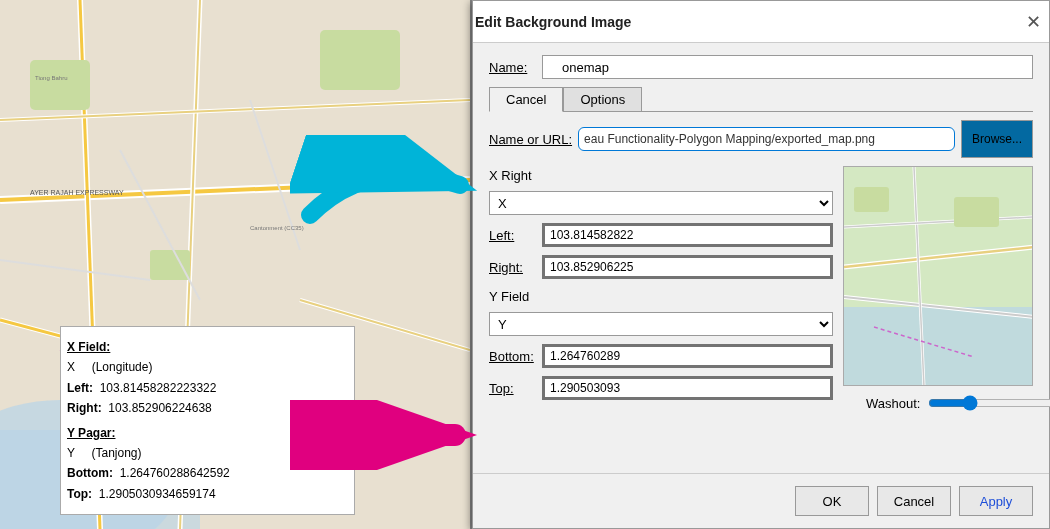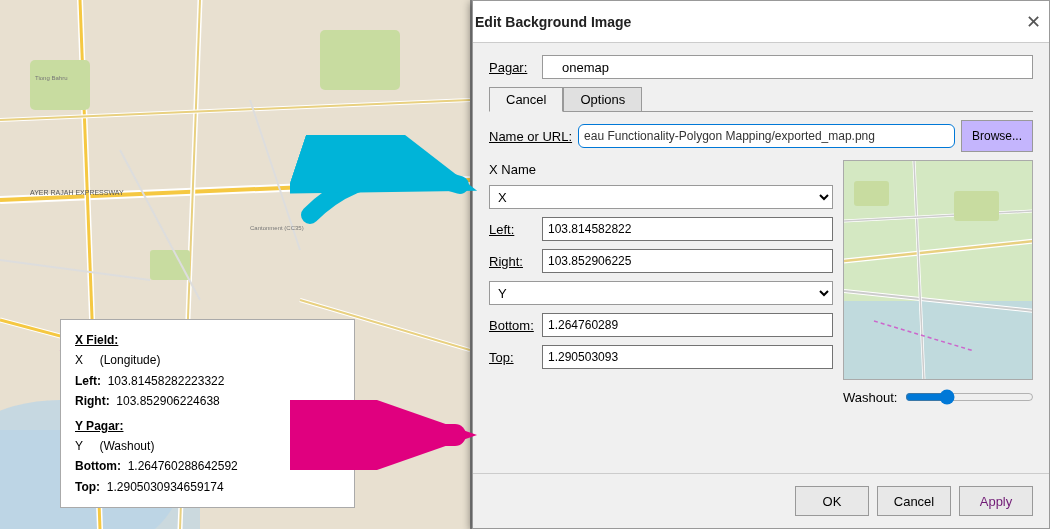--- a/index.html
+++ b/index.html
@@ -26,25 +26,25 @@
     
     .map-bg svg {
       width: 100%;
       height: 100%;
     }
 
     
     .info-box {
       position: absolute;
       left: 60px;
-      top: 319px;
+      top: 326px;
       width: 295px;
       background: white;
       border: 1px solid #aaa;
-      padding: 10px 14px 10px 14px;
+      padding: 10px 14px 10px 6px;
       font-size: 12px;
       line-height: 1.7;
     }
 
     .info-box .underline {
       text-decoration: underline;
       font-weight: bold;
     }
 
     
@@ -190,24 +190,24 @@
       flex: 1;
       height: 24px;
       border: 1px solid #0078d7;
       border-radius: 6px;
       padding: 2px 5px;
       font-size: 12px;
       background: white;
       color: #333;
     }
     .browse-btn {
-      height: 32px;
+      height: 38px;
       padding: 0 10px;
       border: 1px solid #999;
-      background: #c4b5fd;
+      background: #0369a1;
       cursor: pointer;
       font-size: 12px;
       white-space: nowrap;
     }
 
     
     .field-label {
       font-size: 13px;
       font-weight: 500;
       margin-top: 2px;
@@ -228,41 +228,42 @@
       gap: 8px;
     }
     .coord-label {
       text-decoration: underline;
       min-width: 45px;
       font-size: 13px;
     }
     .coord-input {
       flex: 1;
       height: 24px;
-      border: 1px solid #737373;
+      border: 3px solid #737373;
       padding: 2px 5px;
       font-size: 12px;
       background: white;
     }
 
     
     .map-preview {
       width: 190px;
       height: 220px;
       background: #d4e8c2;
       border: 1px solid #aaa;
       overflow: hidden;
       position: relative;
     }
 
     
     .washout-row {
       display: flex;
       align-items: center;
       gap: 8px;
+      margin-left: 23px;
     }
     .washout-label {
       font-size: 13px;
       white-space: nowrap;
     }
     .washout-slider {
       flex: 1;
       height: 18px;
       accent-color: #0078d7;
     }
@@ -279,21 +280,21 @@
     .footer-btn {
       height: 30px;
       min-width: 74px;
       border: 1px solid #999;
       background: #e8e8e8;
       cursor: pointer;
       font-size: 13px;
       padding: 0 12px;
     }
     .footer-btn.disabled {
-      color: #701a75;
+      color: #1d4ed8;
       cursor: default;
     }
   </style>
 </head>
 <body>
 
 <div class="map-bg">
   <svg viewBox="0 0 470 529" xmlns="http://www.w3.org/2000/svg">
 
     <rect width="470" height="529" fill="#e8e0d0"></rect>
@@ -341,21 +342,21 @@
     <strong>Left:</strong>
     &nbsp;<span>103.81458282223322</span>
   </div>
   <div>
     <strong>Right:</strong>
     &nbsp;<span>103.852906224638</span>
   </div>
   <div style="margin-top:4px"><span class="underline">Y Pagar:</span></div>
   <div>
     <span>Y</span>
-    &nbsp;&nbsp;&nbsp;&nbsp;<span>(Washout)</span>
+    &nbsp;&nbsp;&nbsp;&nbsp;<span>(Tanjong)</span>
   </div>
   <div>
     <strong>Bottom:</strong>
     &nbsp;<span>1.264760288642592</span>
   </div>
   <div>
     <strong>Top:</strong>
     &nbsp;<span>1.2905030934659174</span>
   </div>
 </div>
@@ -380,53 +381,54 @@
 
 <div class="dialog">
   <div class="dialog-titlebar">
     <span class="dialog-title">Edit Background Image</span>
     <button class="close-btn">✕</button>
   </div>
 
   <div class="dialog-body">
 
     <div class="name-row">
-      <label class="name-label">Pagar:</label>
+      <label class="name-label">Name:</label>
       <input class="name-input" type="text" value="onemap" style="">
     </div>
 
     <div class="tabs">
       <div class="tab active">Cancel</div>
       <div class="tab">Options</div>
     </div>
 
     <div class="file-row">
       <label class="file-label">Name or URL:</label>
       <input class="file-input" type="text" value="eau Functionality-Polygon Mapping/exported_map.png" style="">
       <button class="browse-btn">Browse...</button>
     </div>
 
     <div class="content-area">
       <div class="left-col">
 
-        <div class="field-label">X Name</div>
+        <div class="field-label">X Right</div>
         <select class="field-select">
           <option>X</option>
         </select>
 
         <div class="coord-row">
           <label class="coord-label">Left:</label>
           <input class="coord-input" type="text" value="103.814582822" style="">
         </div>
 
         <div class="coord-row">
           <label class="coord-label">Right:</label>
           <input class="coord-input" type="text" value="103.852906225" style="">
         </div>
 
+        <div class="field-label">Y Field</div>
         <select class="field-select">
           <option>Y</option>
         </select>
 
         <div class="coord-row">
           <label class="coord-label">Bottom:</label>
           <input class="coord-input" type="text" value="1.264760289" style="">
         </div>
 
         <div class="coord-row">

